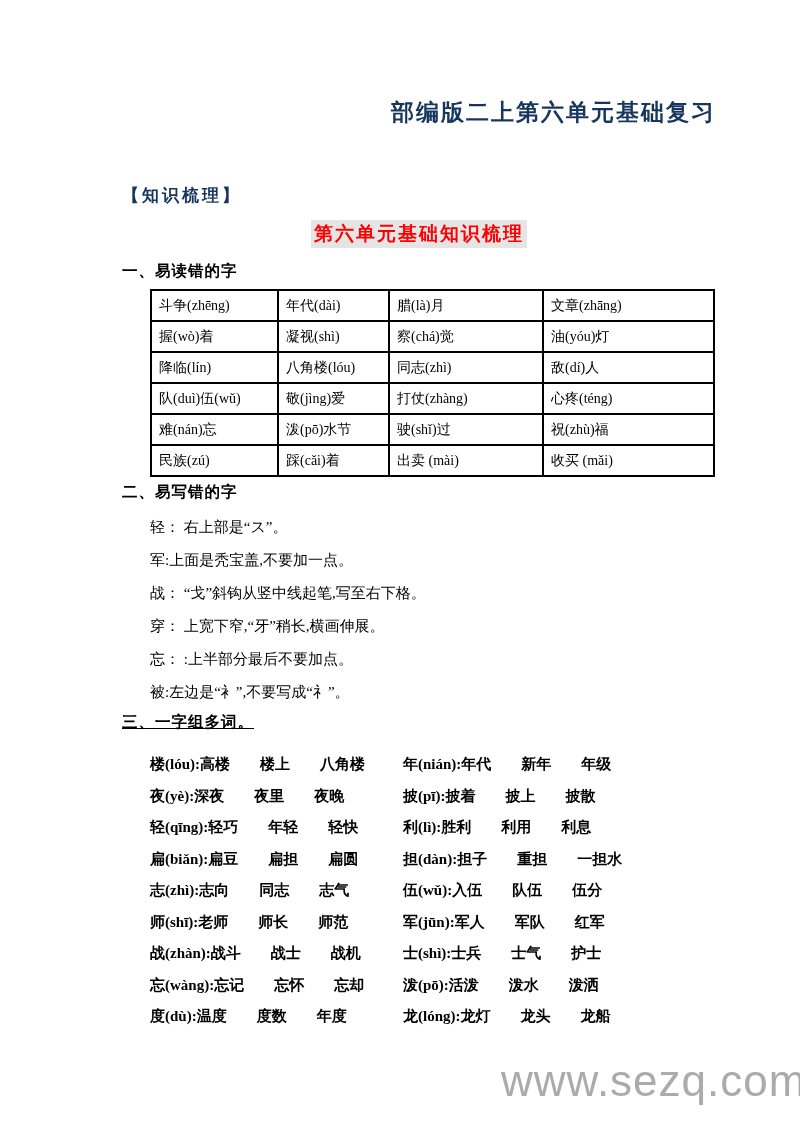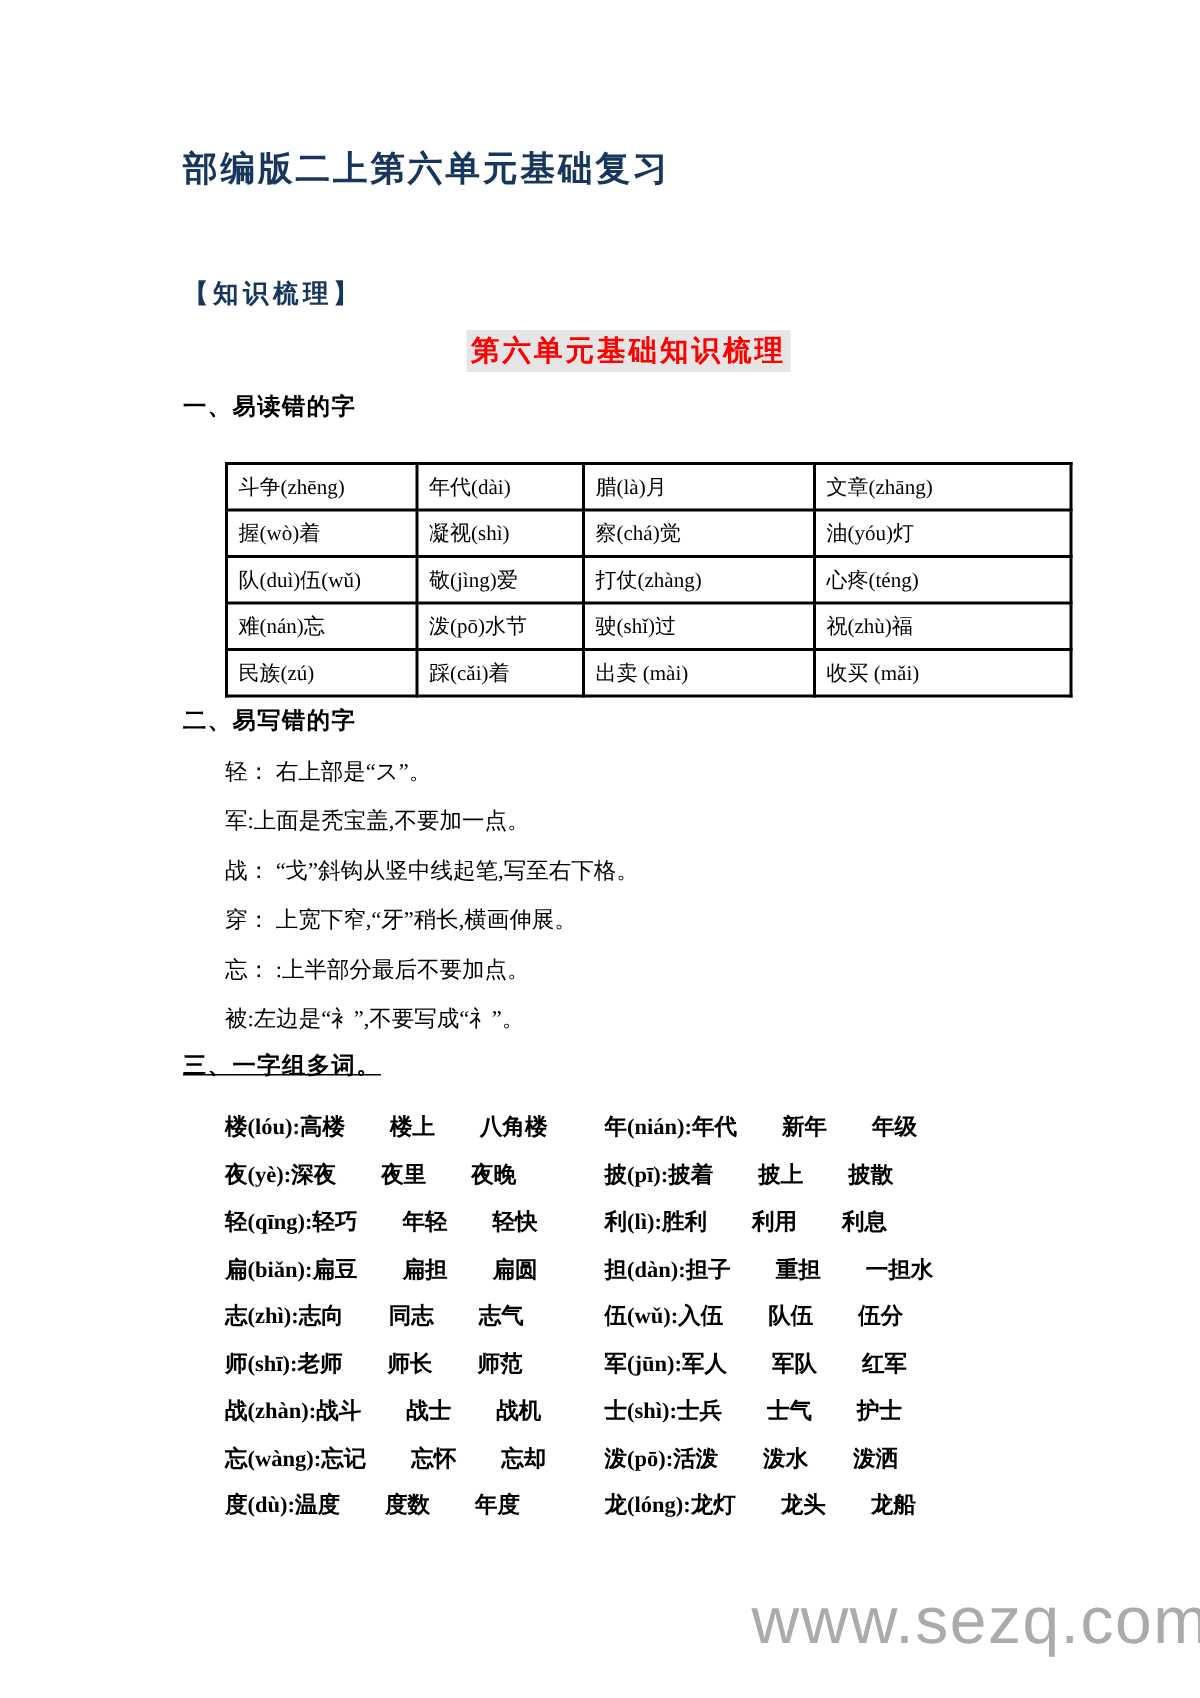--- a/index.html
+++ b/index.html
@@ -10,21 +10,21 @@
     background:#ffffff;
     overflow:hidden;
     font-family:"Liberation Serif","DejaVu Serif",serif;
     color:#000;
   }
   .content {
     position:absolute; left:122px; top:0; width:594px;
   }
   .doc-title {
     margin-top:97px;
-    text-align:left;
+    text-align:right;
     font-size:23px;
     font-weight:bold;
     letter-spacing:2px;
     color:#17365d;
   }
   .bracket-label {
     margin-top:56px;
     font-size:17px;
     font-weight:bold;
     letter-spacing:3px;
@@ -40,21 +40,21 @@
     letter-spacing:2px;
     padding:1px 3px;
   }
   .sec-heading {
     font-size:15.5px;
     font-weight:bold;
     letter-spacing:1px;
   }
   .sec1-heading { margin-top:13px; }
   .misread-table {
-    margin-top:26px;
+    margin-top:7px;
     margin-left:28px;
     border-collapse:collapse;
     table-layout:fixed;
     width:563px;
   }
   .misread-table td {
     border:2px solid #000;
     height:31px;
     font-size:14px;
     padding:0 0 0 7px;
@@ -121,20 +121,26 @@
             <td>腊(là)月</td>
             <td>文章(zhāng)</td>
           </tr>
           <tr>
             <td>握(wò)着</td>
             <td>凝视(shì)</td>
             <td>察(chá)觉</td>
             <td>油(yóu)灯</td>
           </tr>
           <tr>
+            <td>降临(lín)</td>
+            <td>八角楼(lóu)</td>
+            <td>同志(zhì)</td>
+            <td>敌(dí)人</td>
+          </tr>
+          <tr>
             <td>队(duì)伍(wǔ)</td>
             <td>敬(jìng)爱</td>
             <td>打仗(zhàng)</td>
             <td>心疼(téng)</td>
           </tr>
           <tr>
             <td>难(nán)忘</td>
             <td>泼(pō)水节</td>
             <td>驶(shǐ)过</td>
             <td>祝(zhù)福</td>

